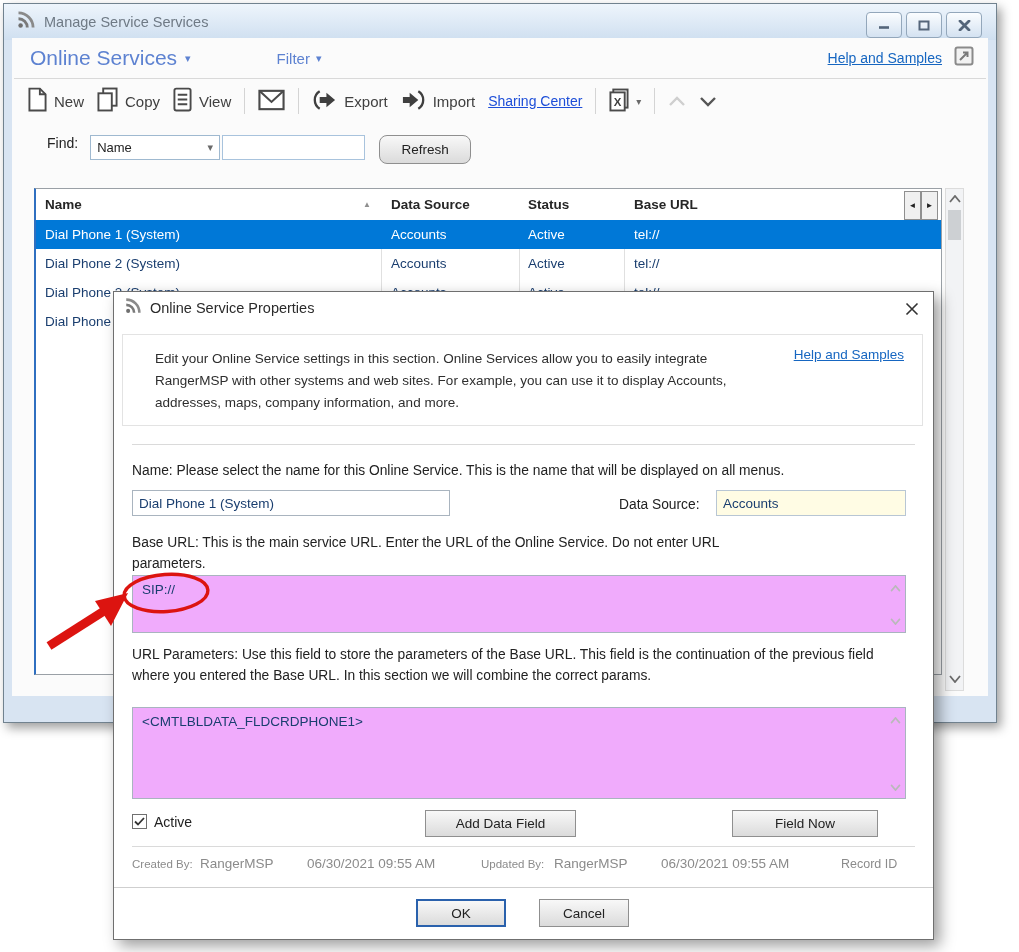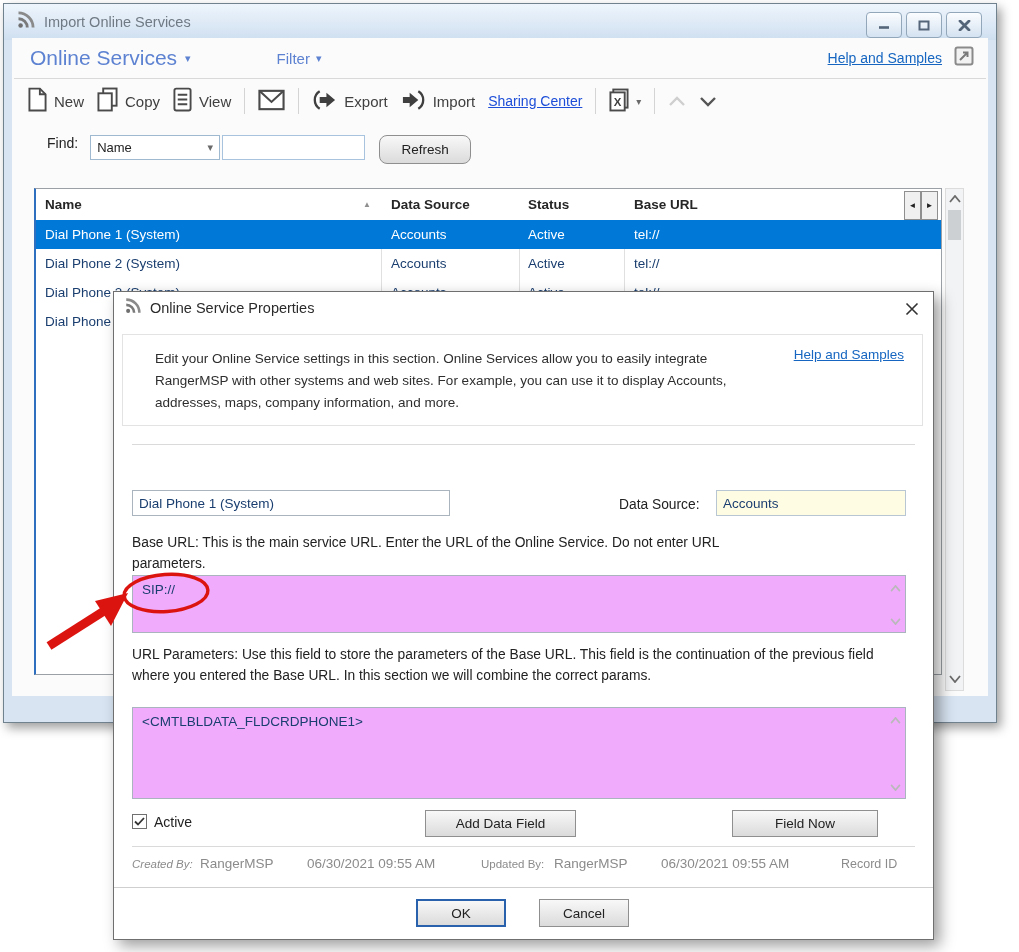--- a/index.html
+++ b/index.html
@@ -106,21 +106,21 @@
 
   <div id="main-window">
     <div class="titlebar">
       <span>
         <svg width="20" height="20" viewBox="0 0 24 24">
             <circle cx="5.5" cy="18.5" r="2.7" fill="#6f6f6f"></circle>
             <path d="M3 10.5a10.5 10.5 0 0 1 10.5 10.5" stroke="#7a7a7a" stroke-width="3.4" fill="none"></path>
             <path d="M3 3.5a17.5 17.5 0 0 1 17.5 17.5" stroke="#8a8a8a" stroke-width="3.4" fill="none"></path>
           </svg>
       </span>
-      <span class="apptitle">Import Online Services</span>
+      <span class="apptitle">Manage Service Services</span>
       <div class="winbtns">
         <div class="winbtn">
           <svg width="12" height="10" viewBox="0 0 12 10">
               <line x1="1" y1="7.5" x2="11" y2="7.5" stroke="#54657a" stroke-width="2.6"></line>
             </svg>
         </div>
         <div class="winbtn">
           <svg width="12" height="11" viewBox="0 0 12 11">
               <rect x="1.5" y="1.5" width="9" height="8" fill="none" stroke="#54657a" stroke-width="2"></rect>
             </svg>
@@ -316,20 +316,21 @@
       </span>
     </div>
 
     <div class="descbox">
       <div class="desctext">Edit your Online Service settings in this section. Online Services allow you to easily integrate RangerMSP with other systems and web sites. For example, you can use it to display Accounts, addresses, maps, company information, and more.</div>
       <a class="dlg-help">Help and Samples</a>
     </div>
 
     <div class="dlg-sep" style="top:152px;"></div>
 
+    <div class="dlg-label" style="left:18px;top:168px;width:780px;">Name: Please select the name for this Online Service. This is the name that will be displayed on all menus.</div>
     <input class="dlg-input" style="left: 18px; top: 198px; width: 318px;" value="Dial Phone 1 (System)">
     <div class="dlg-label" style="left:505px;top:202px;">Data Source:</div>
     <input class="dlg-input" style="left: 602px; top: 198px; width: 190px; background: rgb(255, 252, 228); border-color: rgb(184, 198, 212);" value="Accounts">
 
     <div class="dlg-label" style="left:18px;top:240px;width:660px;">Base URL: This is the main service URL. Enter the URL of the Online Service. Do not enter URL parameters.</div>
     <div class="tarea" style="left:18px;top:283px;width:774px;height:58px;">
       <div class="tatext">SIP://</div>
       <span class="ta-up"><svg width="11" height="7" viewBox="0 0 12 8">
             <polyline points="1,7 6,1 11,7" fill="none" stroke="#b9b9b9" stroke-width="1.8"></polyline>
           </svg></span>
@@ -354,21 +355,21 @@
           <polyline points="1,4.5 4,7.5 10,1" fill="none" stroke="#333" stroke-width="1.8"></polyline>
         </svg>
     </div>
     <div class="dlg-label" style="left:40px;top:520px;font-size:14px;">Active</div>
     <button class="btn dlg-btn-wide" style="left:311px;top:518px;width:151px;">Add Data Field</button>
     <button class="btn dlg-btn-wide" style="left:618px;top:518px;width:146px;">Field Now</button>
 
     <div class="dlg-sep" style="top:554px;"></div>
 
     <div class="footrow">
-      <span class="flab" style="left:18px;font-style:italic;">Created By:</span>
+      <span class="flab" style="left:18px;">Created By:</span>
       <span class="fval" style="left:86px;">RangerMSP</span>
       <span class="fval" style="left:193px;">06/30/2021 09:55 AM</span>
       <span class="flab" style="left:367px;">Updated By:</span>
       <span class="fval" style="left:440px;">RangerMSP</span>
       <span class="fval" style="left:547px;">06/30/2021 09:55 AM</span>
       <span class="flab" style="left:727px;font-size:12.5px;top:5px;">Record ID</span>
     </div>
 
     <div class="dlg-sep" style="top:595px;left:0;width:819px;background:#cfcfcf;"></div>
     <button class="btn" id="ok-btn">OK</button>

